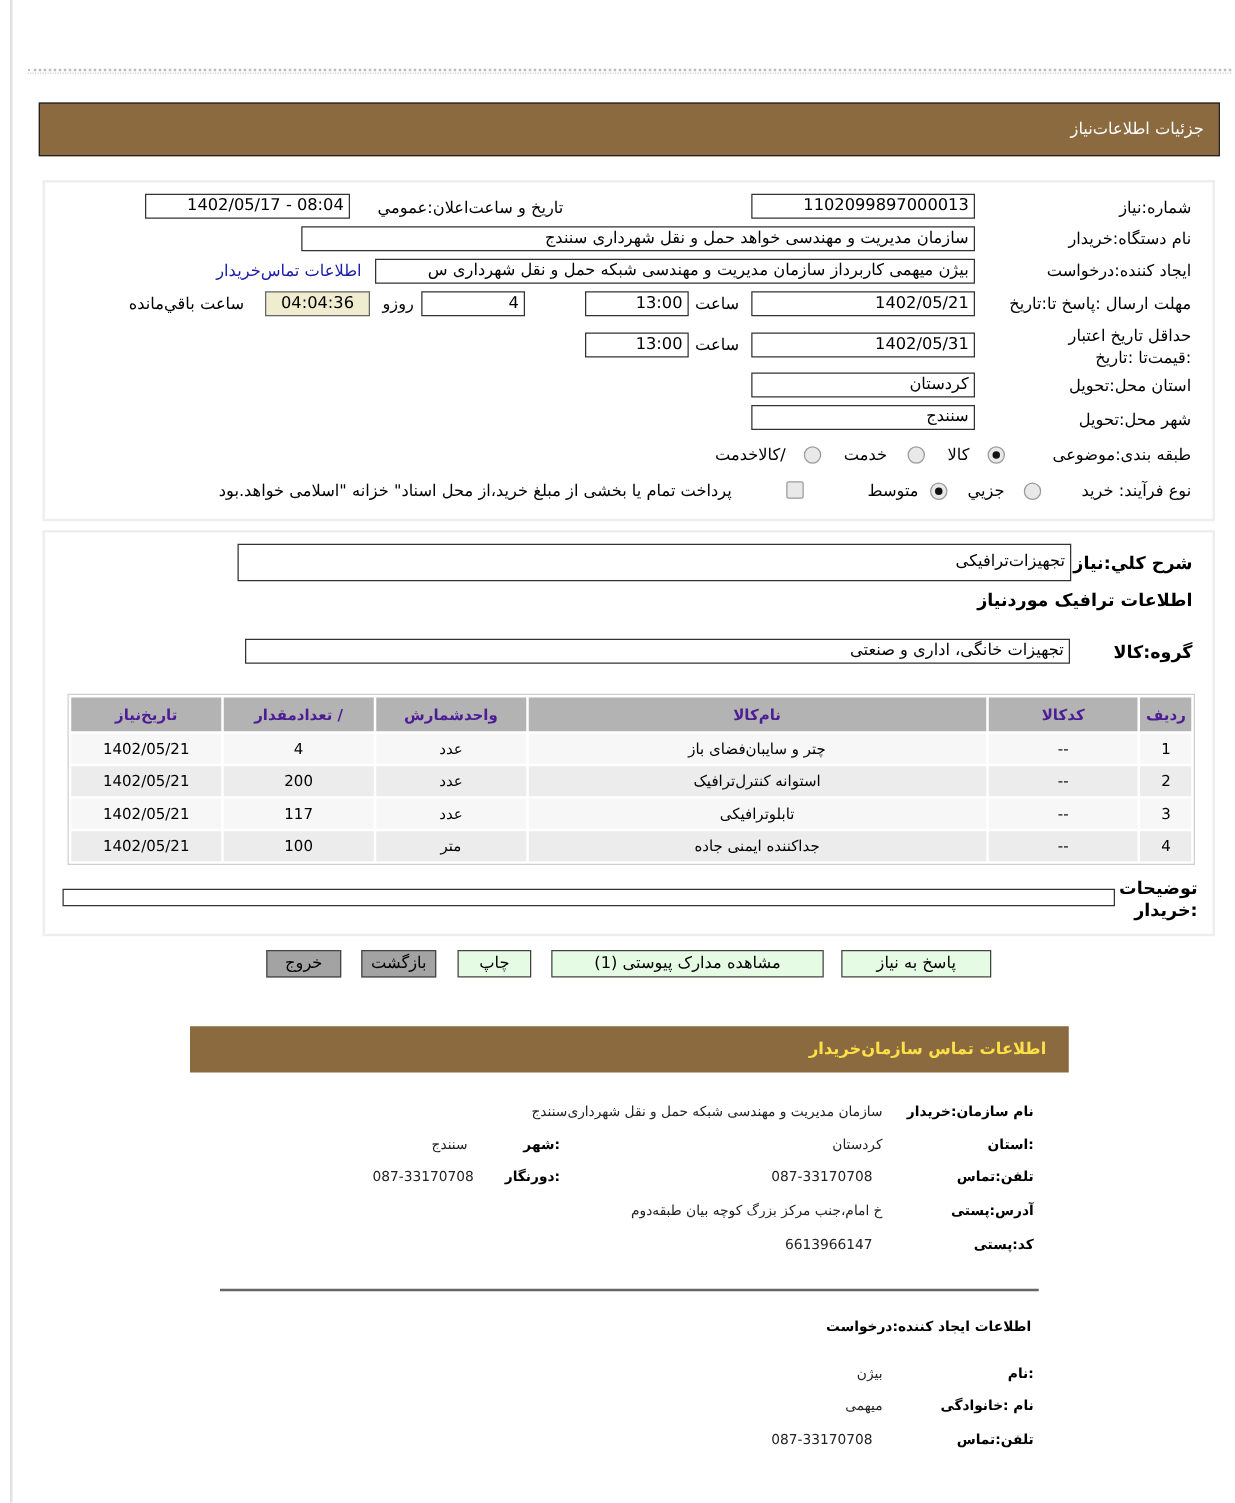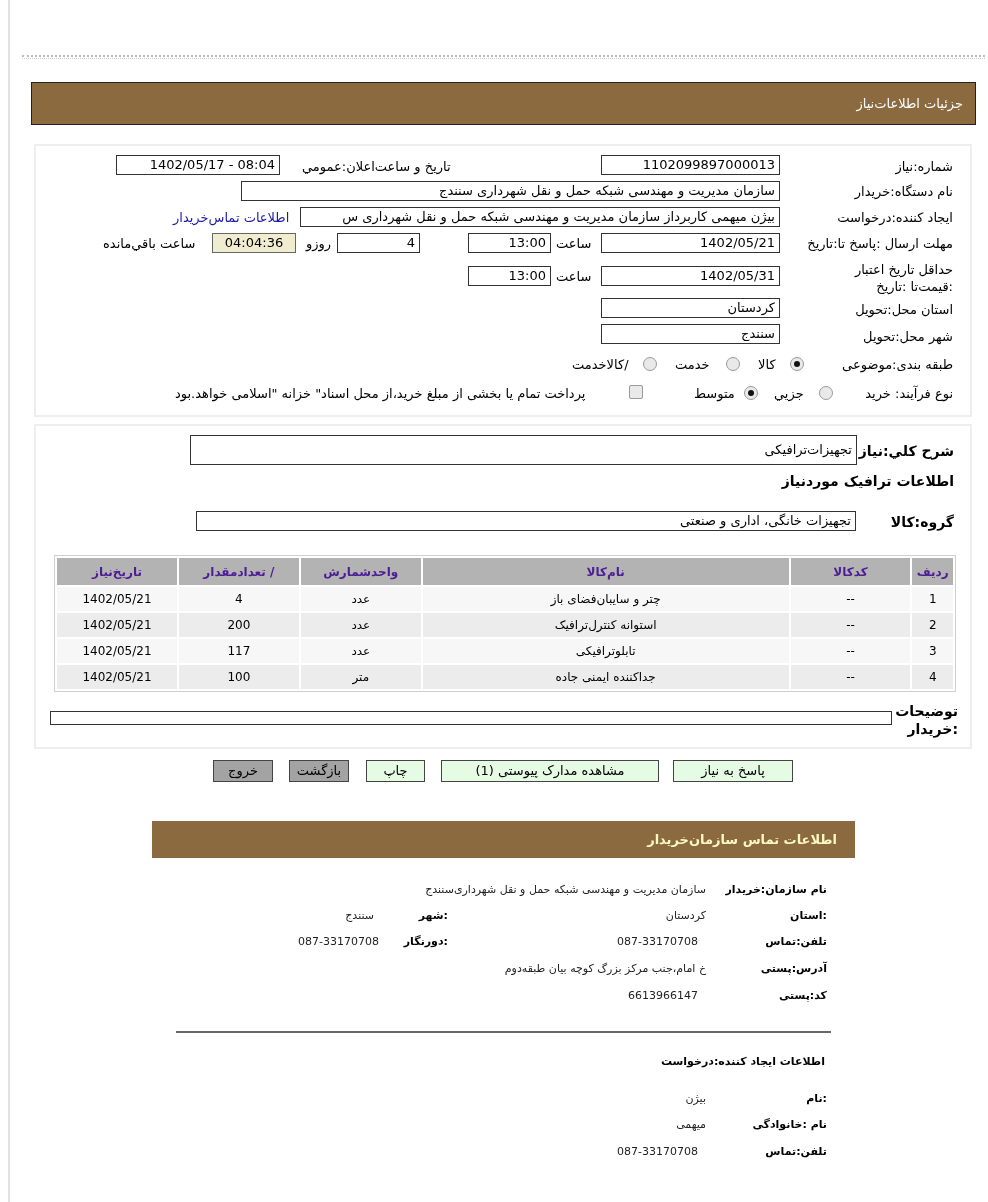--- a/index.html
+++ b/index.html
@@ -43,21 +43,21 @@
   table.items tr.odd td { background: #f7f7f7; }
   table.items tr.even td { background: #ececec; }
 
   .btn { position: absolute; height: 22px; border: 1px solid #444; font-size: 13px;
     text-align: center; line-height: 20px; cursor: pointer; direction: rtl; }
   .btn.green { background: #e6fbe4; }
   .btn.pink { background: #a3a3a3; }
 
   .contact-bar { position: absolute; left: 152px; top: 821px; width: 703px; height: 37px;
     background: #8b6a40; direction: rtl; }
-  .contact-bar span { position: absolute; right: 18px; top: 11px; color: #fef9c3; font-weight: bold; font-size: 13px; }
+  .contact-bar span { position: absolute; right: 18px; top: 11px; color: #fde047; font-weight: bold; font-size: 13px; }
 
   .c-lbl { position: absolute; font-size: 11px; font-weight: bold; white-space: nowrap; direction: rtl; }
   .c-val { position: absolute; font-size: 11px; white-space: nowrap; direction: rtl; color: #222; }
   .c-val.num { direction: ltr; }
   .hr { position: absolute; left: 176px; top: 1031px; width: 655px; height: 2px; background: #666; }
 </style>
 </head>
 <body>
 
 <div class="page-left-border"></div>
@@ -68,21 +68,21 @@
 </div>
 
 <div class="panel panel1"></div>
 
 <span class="lbl" style="right:35px;top:159px;">شماره‌:نیاز</span>
 <div class="box ltrnum" style="left:601px;top:155px;width:179px;padding-left:31px;">1102099897000013</div>
 <span class="lbl" style="left:302px;top:159px;">تاریخ و ساعت‌اعلان:عمومي</span>
 <div class="box ltrnum" style="left:116px;top:155px;width:164px;">1402/05/17 - 08:04</div>
 
 <span class="lbl" style="right:35px;top:184px;">نام دستگاه:خریدار</span>
-<div class="box" style="left:241px;top:181px;width:539px;">سازمان مدیریت و مهندسی شبکه حمل و نقل شهرداری سنندج</div>
+<div class="box" style="left:241px;top:181px;width:539px;">سازمان مدیریت و مهندسی خواهد حمل و نقل شهرداری سنندج</div>
 
 <span class="lbl" style="right:35px;top:210px;">ایجاد کننده:درخواست</span>
 <div class="box" style="left:300px;top:207px;width:480px;">بیژن میهمی کاربرداز سازمان مدیریت و مهندسی شبکه حمل و نقل شهرداری س</div>
 <span class="link" style="left:173px;top:210px;">اطلاعات تماس‌خریدار</span>
 
 <span class="lbl" style="right:35px;top:236px;">مهلت ارسال :پاسخ تا:تاریخ</span>
 <div class="box ltrnum" style="left:601px;top:233px;width:179px;">1402/05/21</div>
 <span class="lbl" style="left:556px;top:236px;">ساعت</span>
 <div class="box ltrnum" style="left:468px;top:233px;width:83px;">13:00</div>
 <div class="box ltrnum" style="left:337px;top:233px;width:83px;">4</div>

